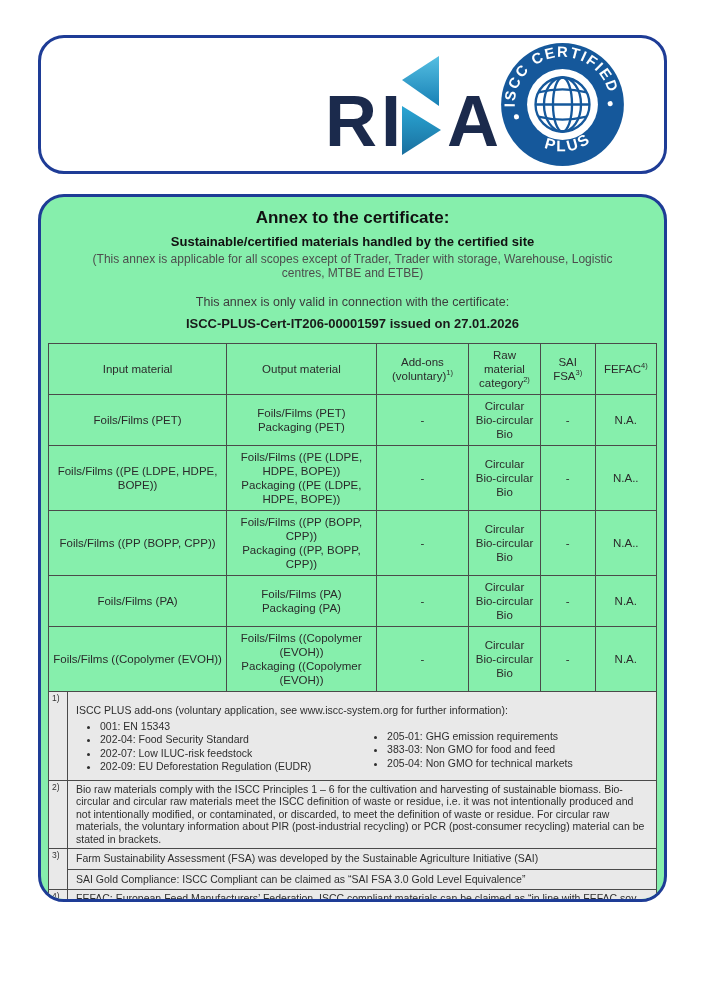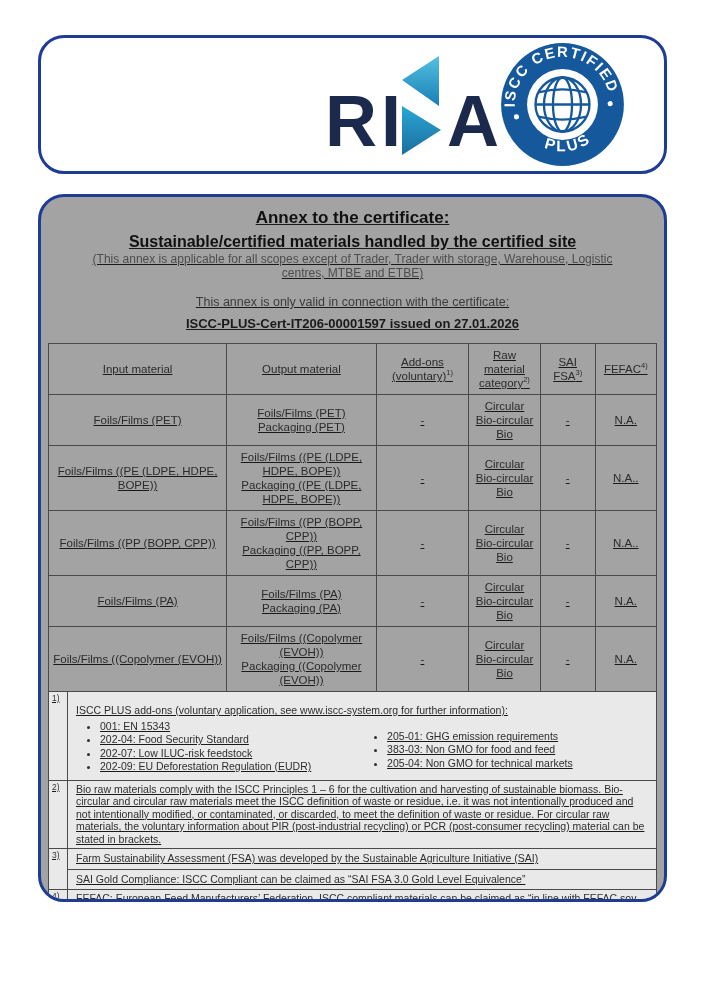--- a/index.html
+++ b/index.html
@@ -13,25 +13,25 @@
     border:3px solid #1e3c96; border-radius:26px;
     display:flex; align-items:center; justify-content:flex-end;
     padding:0 38px 0 22px; background:#fff;
   }
   .rina-logo svg { display:block; }
   .iscc-badge svg { display:block; }
 
   
   .main-box {
     position:absolute; left:38px; top:194px; width:629px; height:708px;
-    border:3px solid #1e3c96; border-radius:26px; background:#a3a3a3;
-    padding:0 7px; overflow:hidden;text-decoration:underline;
+    border:3px solid #1e3c96; border-radius:26px; background:#86efac;
+    padding:0 7px; overflow:hidden;
   }
   .doc-title { font-size:17px; line-height:20px; font-weight:bold; text-align:center; margin-top:11px; color:#111; }
-  .doc-subtitle { font-size:16px; line-height:16px; font-weight:bold; text-align:center; margin-top:6px; color:#111; }
+  .doc-subtitle { font-size:13px; line-height:16px; font-weight:bold; text-align:center; margin-top:6px; color:#111; }
   .scope-note { font-size:12px; line-height:14px; text-align:center; margin:2px auto 0; max-width:560px; color:#4d4d4d; }
   .valid-line { font-size:12.5px; line-height:15px; text-align:center; margin-top:15px; color:#3c3c3c; }
   .cert-line { font-size:13px; line-height:16px; font-weight:bold; text-align:center; margin-top:6px; color:#1a1a1a; }
 
   
   table.materials { width:100%; border-collapse:collapse; margin-top:11px; table-layout:fixed; }
   table.materials th, table.materials td {
     border:1px solid #4a4a4a; text-align:center; vertical-align:middle;
     font-size:11.5px; line-height:14px; color:#2b2b2b; padding:4px 3px;
     white-space:pre-line; font-weight:normal;

